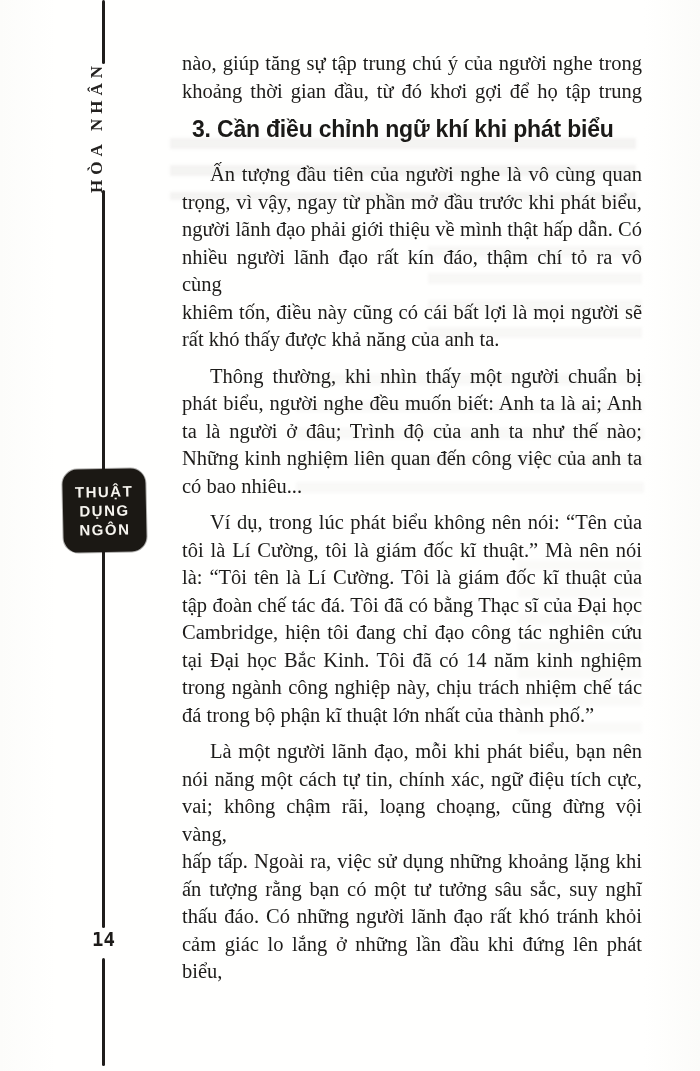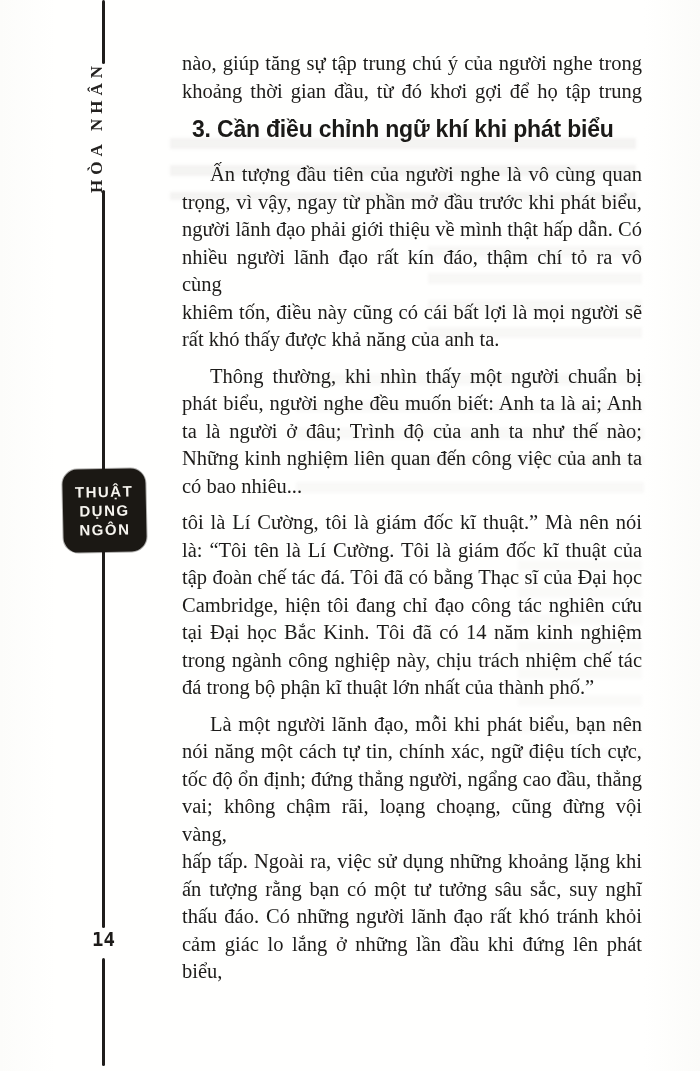--- a/index.html
+++ b/index.html
@@ -107,32 +107,32 @@
         <div class="pline end">rất khó thấy được khả năng của anh ta.</div>
       </div>
       <div class="para">
         <div class="pline indent">Thông thường, khi nhìn thấy một người chuẩn bị</div>
         <div class="pline">phát biểu, người nghe đều muốn biết: Anh ta là ai; Anh</div>
         <div class="pline">ta là người ở đâu; Trình độ của anh ta như thế nào;</div>
         <div class="pline">Những kinh nghiệm liên quan đến công việc của anh ta</div>
         <div class="pline end">có bao nhiêu...</div>
       </div>
       <div class="para">
+        <div class="pline indent">Ví dụ, trong lúc phát biểu không nên nói: “Tên của</div>
         <div class="pline">tôi là Lí Cường, tôi là giám đốc kĩ thuật.” Mà nên nói</div>
         <div class="pline">là: “Tôi tên là Lí Cường. Tôi là giám đốc kĩ thuật của</div>
         <div class="pline">tập đoàn chế tác đá. Tôi đã có bằng Thạc sĩ của Đại học</div>
         <div class="pline">Cambridge, hiện tôi đang chỉ đạo công tác nghiên cứu</div>
         <div class="pline">tại Đại học Bắc Kinh. Tôi đã có 14 năm kinh nghiệm</div>
         <div class="pline">trong ngành công nghiệp này, chịu trách nhiệm chế tác</div>
         <div class="pline end">đá trong bộ phận kĩ thuật lớn nhất của thành phố.”</div>
       </div>
       <div class="para">
         <div class="pline indent">Là một người lãnh đạo, mỗi khi phát biểu, bạn nên</div>
         <div class="pline">nói năng một cách tự tin, chính xác, ngữ điệu tích cực,</div>
-        <div class="pline">tốc độ ổn định; đứng thẳng người, ngẩng cao đầu, thẳng</div>
         <div class="pline">vai; không chậm rãi, loạng choạng, cũng đừng vội vàng,</div>
         <div class="pline">hấp tấp. Ngoài ra, việc sử dụng những khoảng lặng khi</div>
         <div class="pline">ấn tượng rằng bạn có một tư tưởng sâu sắc, suy nghĩ</div>
         <div class="pline">thấu đáo. Có những người lãnh đạo rất khó tránh khỏi</div>
         <div class="pline end">cảm giác lo lắng ở những lần đầu khi đứng lên phát biểu,</div>
       </div>
     </div>
 
 </div>
 

